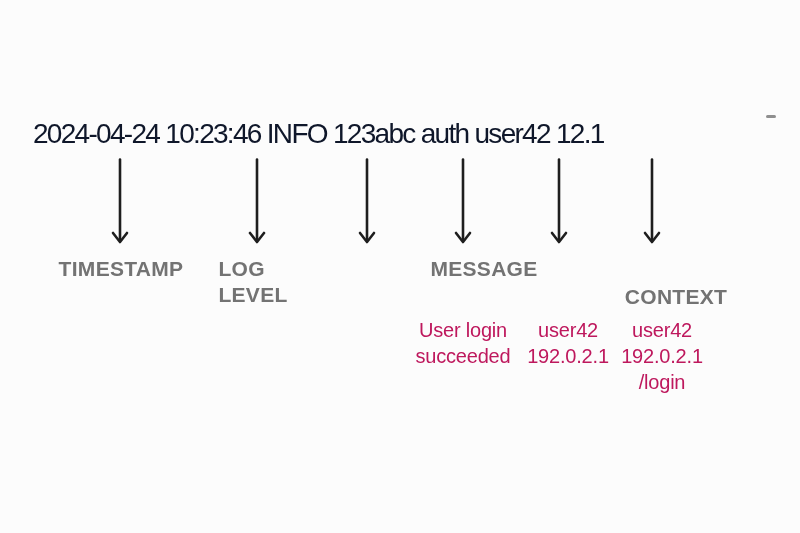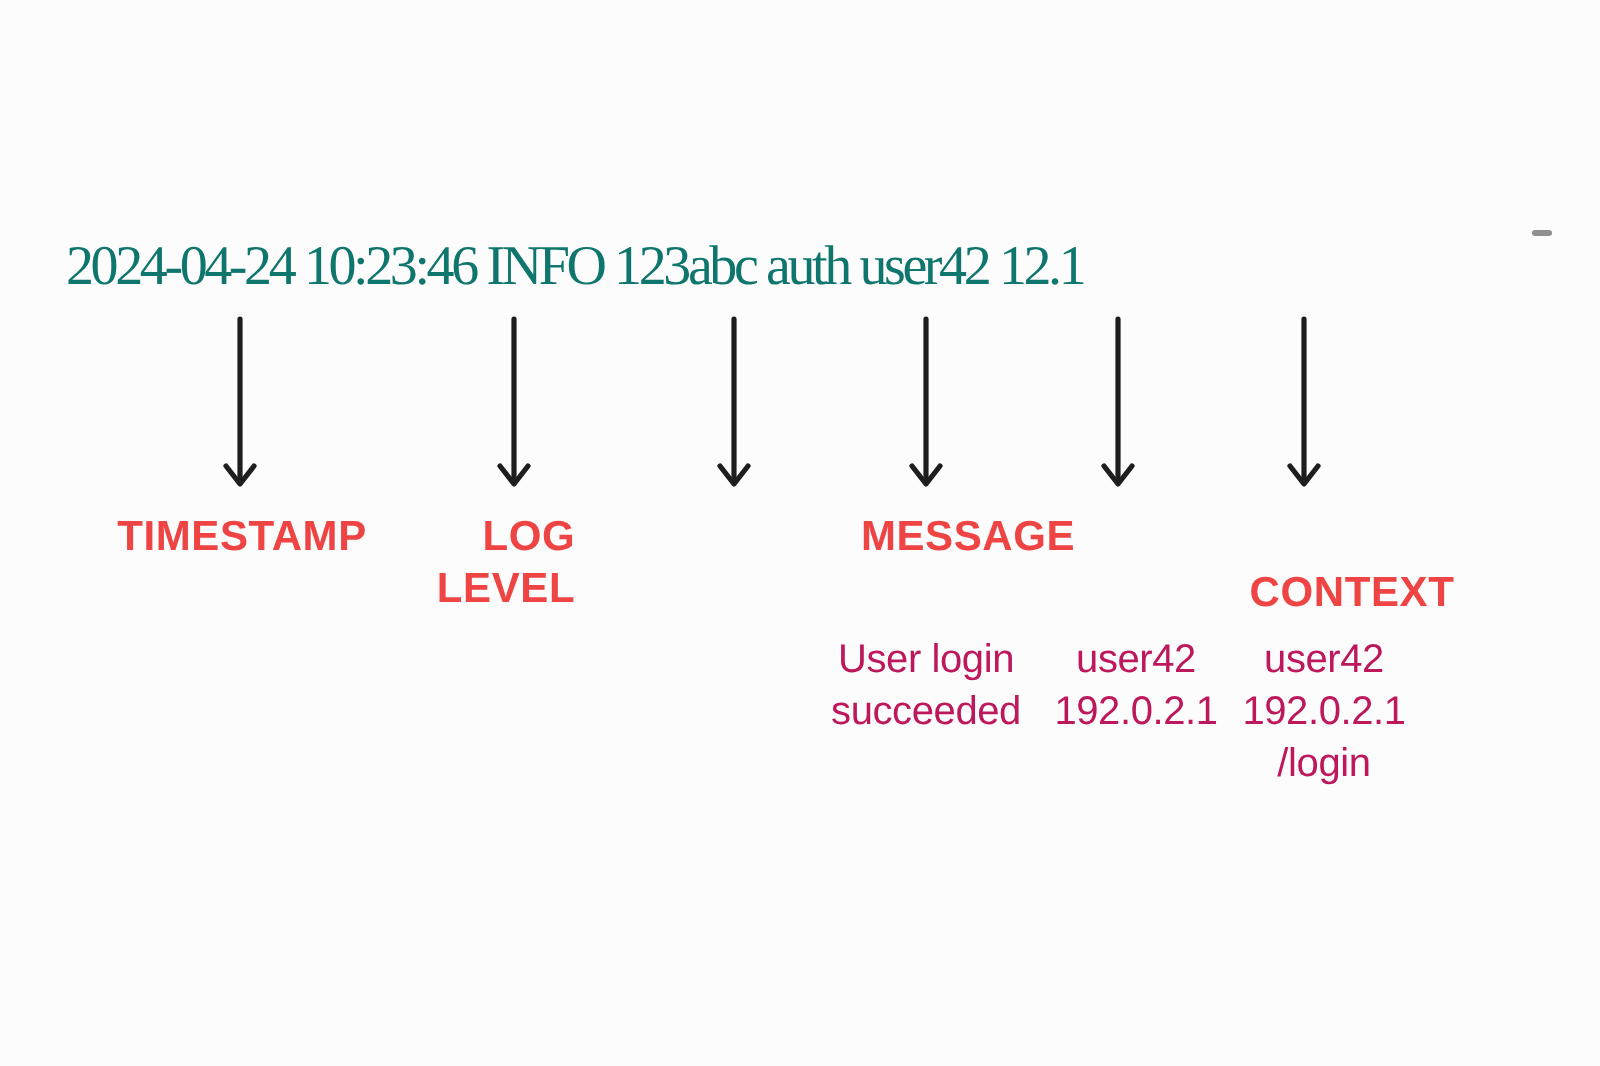--- a/index.html
+++ b/index.html
@@ -14,25 +14,25 @@
     height: 533px;
     background: #fcfcfc;
     overflow: hidden;
     color: #1c1c1c;
   }
   
   .logline {
     position: absolute;
     left: 33px;
     top: 120px;
-    font-family: Liberation Serif, serif;
+    font-family: Liberation Sans, sans-serif;
     font-size: 28px;
     line-height: 28px;
     letter-spacing: -1.7px;
-    color: #0f766e;
+    color: #0f172a;
     white-space: pre;
   }
   
   .trunc {
     position: absolute;
     left: 766px;
     top: 115px;
     width: 10px;
     height: 3px;
     background: #8f8f8f;
@@ -58,23 +58,23 @@
   .a6 { left: 643px; }
   
   .lbl {
     position: absolute;
     top: 256px;
     transform: translateX(-50%);
     font-weight: 700;
     font-size: 21px;
     line-height: 26px;
     letter-spacing: 0.3px;
-    text-align: right;
+    text-align: left;
     white-space: pre-line;
-    color: #ef4444;
+    color: #737373;
   }
   .l-timestamp  { left: 121px; }
   .l-log-level  { left: 253px; }
   .l-request-id { left: 364px; }
   .l-message    { left: 462px; padding-left: 44px; }
   .l-context    { left: 676px; margin-top: 28px; }
   
   .ex {
     position: absolute;
     top: 317px;

